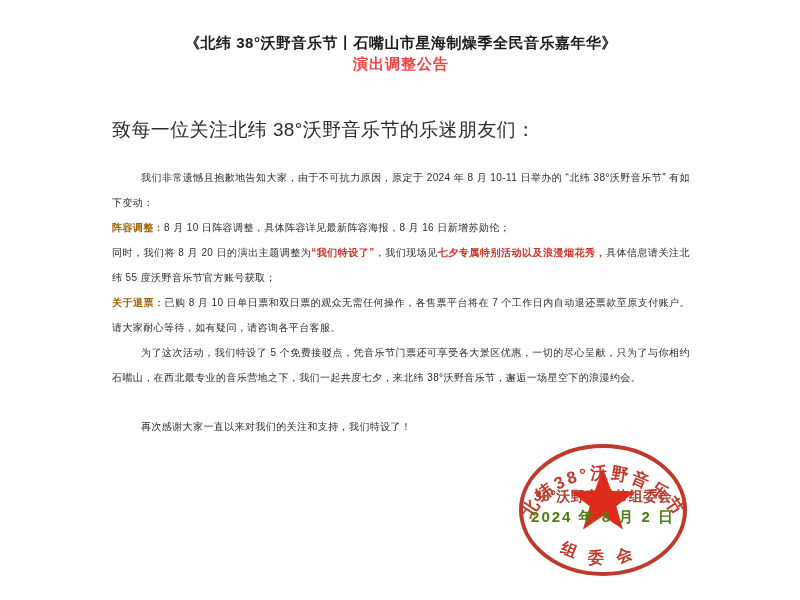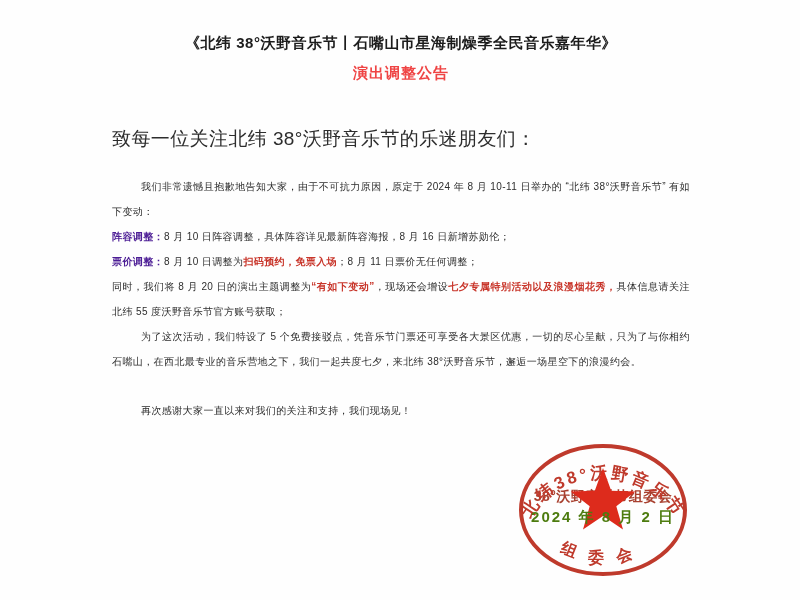--- a/index.html
+++ b/index.html
@@ -3,36 +3,36 @@
 <meta charset="utf-8">
 <style>
   html, body { margin:0; padding:0; background:#ffffff; }
   .page {
     position:relative; width:800px; height:600px; background:#fefefe;
     font-family:"Liberation Sans", sans-serif; color:#2d2d2d; overflow:hidden;
   }
   .content { position:absolute; left:112px; top:34px; width:578px; }
   .doc-title {
     font-size:15px; font-weight:bold; text-align:center;
-    letter-spacing:0.5px; margin:0 0 11px 0; color:#1c1c1c;
+    letter-spacing:0.5px; margin:0 0 2px 0; color:#1c1c1c;
   }
   .doc-subtitle {
     font-size:15px; font-weight:bold; text-align:center;
     letter-spacing:1px; margin:0 0 43px 0; color:#ef4444;
   }
   .salutation { font-size:19px; line-height:25px; margin:0 0 23px 0; letter-spacing:0.4px; }
   #paragraphs p {
     font-size:10px; line-height:25px; margin:0; text-align:justify;
     letter-spacing:0.4px; color:#2d2d2d;
   }
   #paragraphs p.indent { text-indent:29px; }
   
   #paragraphs p:nth-of-type(6) { margin-top:24px; }
   .run-normal { }
-  .run-bold { font-weight:bold; color:#4c1d95; }
+  .run-bold { font-weight:bold; color:#a16207; }
   .run-red-bold { font-weight:bold; color:var(--accent-red, #c8352a); }
 
   
   .stamp-area { position:absolute; left:512px; top:440px; width:182px; height:148px; }
   .sig-org {
     position:absolute; top:48px; left:0; width:100%; text-align:center;
     font-size:14px; font-weight:bold; letter-spacing:0.5px;
     color:var(--sig-red, #a8402f); z-index:1; white-space:nowrap;
   }
   .sig-date {
@@ -46,24 +46,24 @@
 <body>
 
 <div class="page">
   <div class="content">
     <h1 class="doc-title">《北纬 38°沃野音乐节丨石嘴山市星海制燥季全民音乐嘉年华》</h1>
     <h2 class="doc-subtitle">演出调整公告</h2>
     <p class="salutation">致每一位关注北纬 38°沃野音乐节的乐迷朋友们：</p>
     <div id="paragraphs">
         <p class="indent"><span class="run-normal">我们非常遗憾且抱歉地告知大家，由于不可抗力原因，原定于 2024 年 8 月 10-11 日举办的 “北纬 38°沃野音乐节” 有如下变动：</span></p>
         <p class=""><span class="run-bold">阵容调整：</span><span class="run-normal">8 月 10 日阵容调整，具体阵容详见最新阵容海报，8 月 16 日新增苏勋伦；</span></p>
-        <p class=""><span class="run-bold">票价调整：</span><span class="run-normal">8 月 10 日调整为</span><span class="run-red-bold">扫码预约，免票入场</span><span class="run-normal">；8 月 11 日票价无任何调整；</span></p>
-        <p class=""><span class="run-normal">同时，我们将 8 月 20 日的演出主题调整为</span><span class="run-red-bold">“有如下变动”</span><span class="run-normal">，现场还会增设</span><span class="run-red-bold">七夕专属特别活动以及浪漫烟花秀，</span><span class="run-normal">具体信息请关注北纬 55 度沃野音乐节官方账号获取；</span></p>
+        <p class=""><span class="run-normal">同时，我们将 8 月 20 日的演出主题调整为</span><span class="run-red-bold">“我们特设了”</span><span class="run-normal">，我们现场见</span><span class="run-red-bold">七夕专属特别活动以及浪漫烟花秀，</span><span class="run-normal">具体信息请关注北纬 55 度沃野音乐节官方账号获取；</span></p>
+        <p class=""><span class="run-bold">关于退票：</span><span class="run-normal">已购 8 月 10 日单日票和双日票的观众无需任何操作，各售票平台将在 7 个工作日内自动退还票款至原支付账户。请大家耐心等待，如有疑问，请咨询各平台客服。</span></p>
         <p class="indent"><span class="run-normal">为了这次活动，我们特设了 5 个免费接驳点，凭音乐节门票还可享受各大景区优惠，一切的尽心呈献，只为了与你相约石嘴山，在西北最专业的音乐营地之下，我们一起共度七夕，来北纬 38°沃野音乐节，邂逅一场星空下的浪漫约会。</span></p>
-        <p class="indent"><span class="run-normal">再次感谢大家一直以来对我们的关注和支持，我们现场见！</span></p>
+        <p class="indent"><span class="run-normal">再次感谢大家一直以来对我们的关注和支持，我们特设了！</span></p>
       </div>
   </div>
 
   <div class="stamp-area">
     <div class="sig-org">38°沃野音乐节组委会</div>
     <div class="sig-date">2024 年 8 月 2 日</div>
     <svg class="stamp" width="182" height="148" viewBox="0 0 182 148" aria-hidden="true">
       <ellipse cx="91" cy="70" rx="82" ry="64" fill="none" stroke="#bf3a2c" stroke-width="4"></ellipse>
       <defs>
         <path id="arcTop" d="M 16 88 A 76 59 0 0 1 166 88" fill="none"></path>

